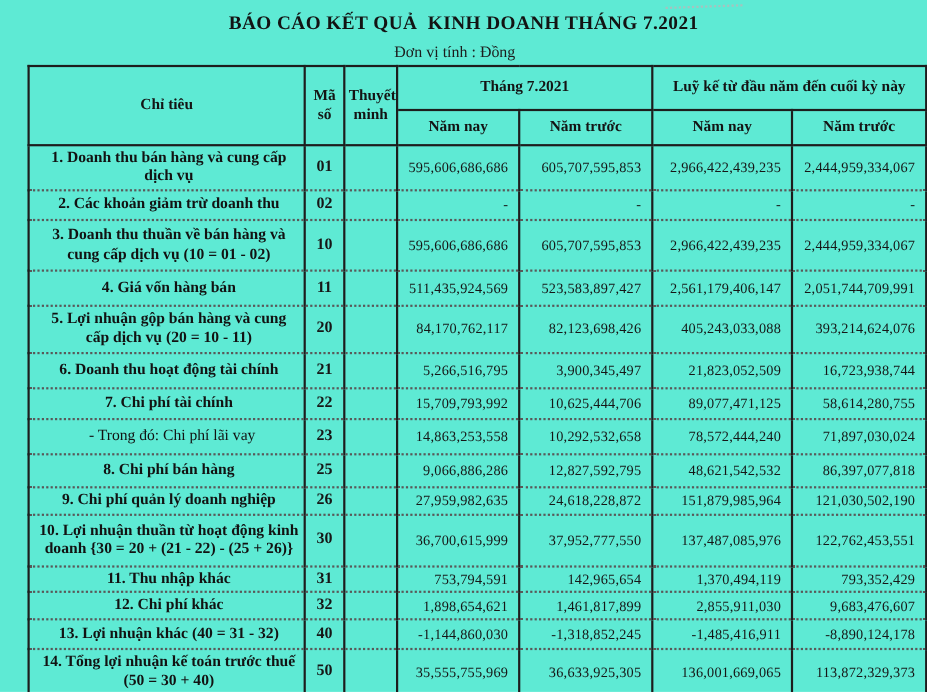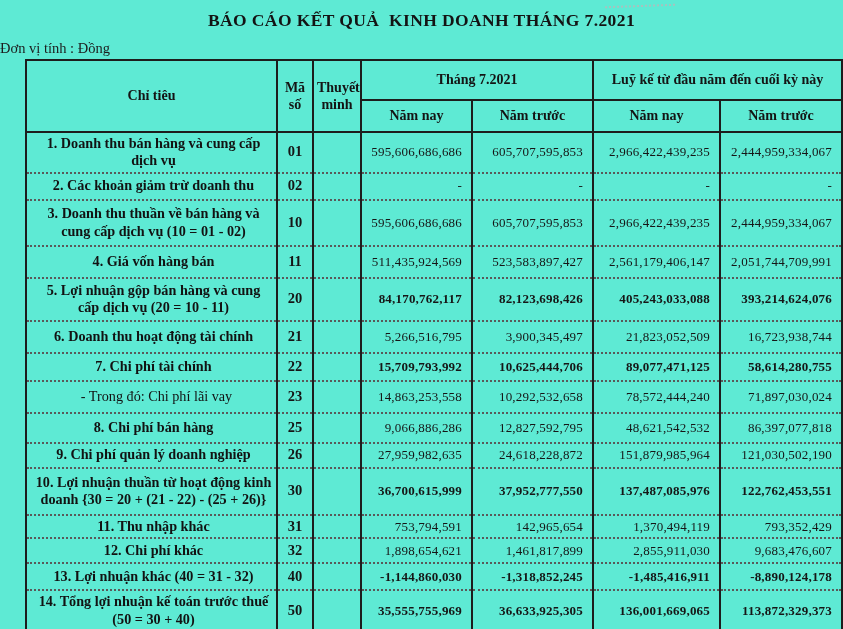--- a/index.html
+++ b/index.html
@@ -26,21 +26,21 @@
     text-align: center;
     font-size: 17.5px;
     font-weight: bold;
     letter-spacing: .4px;
     white-space: pre;
     color: #131313;
   }
   .unit-note {
     width: 841px;
     margin-top: 9px;
-    text-align: left;
+    text-align: center;
     padding-right: 14px;
     font-size: 14.5px;
     color: #1c1c1c;
   }
   table.report {
     margin-left: 25px;
     margin-top: 2px;
     width: 816px;
     border-collapse: collapse;
     table-layout: fixed;
@@ -72,21 +72,21 @@
     font-weight: bold;
     padding-left: 8px;
     padding-right: 4px;
     color: #121212;
     text-align: center;
   }
   tbody td.c-label.indent { font-weight: normal; padding-left: 14px; }
   tbody td.c-code  { text-align: center; font-weight: bold; font-size: 14.5px; }
   tbody td.c-note  { }
   tbody td.c-val   { text-align: right; padding-right: 9px; letter-spacing: .2px; }
-  tbody td.c-val.vb { font-weight: bold; text-align: right; }
+  tbody td.c-val.vb { font-weight: normal; text-align: right; }
 </style>
 </head>
 <body>
 
 <div class="page">
 
   <div class="scan-artifact"></div>
 
   <div class="report-title">BÁO CÁO KẾT QUẢ  KINH DOANH THÁNG 7.2021</div>
 

